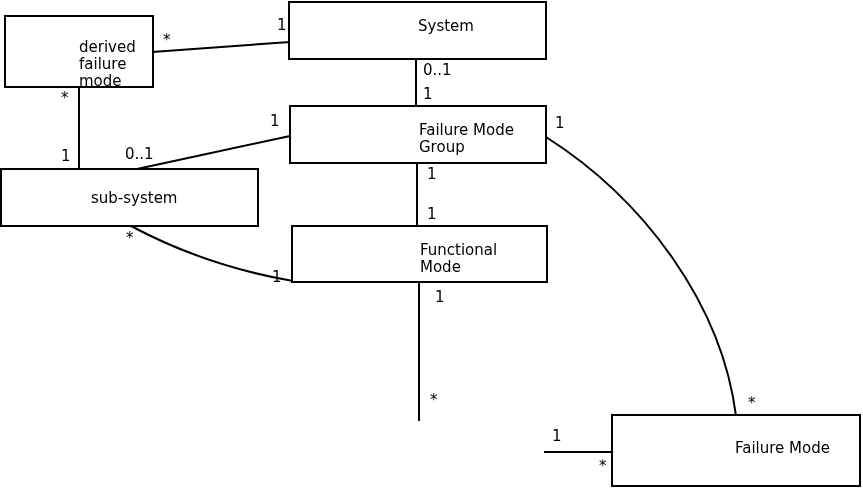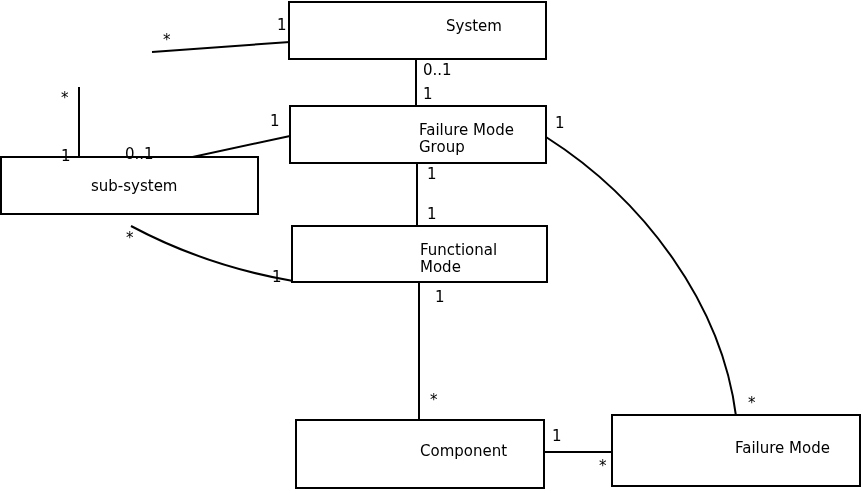--- a/index.html
+++ b/index.html
@@ -57,42 +57,44 @@
     <path d="M416,58 L416,107"></path>
     <path d="M137,169 L290,136"></path>
     <path d="M79,87 L79,170"></path>
     <path d="M131,226 Q206,266 293,281"></path>
     <path d="M417,163 L417,227"></path>
     <path d="M419,282 L419,421"></path>
     <path d="M544,452 L612,452"></path>
     <path d="M546,137 C645,200 722,305 736,416"></path>
   </svg>
 
+  <div class="node" style="left:4px; top:15px; width:150px; height:73px;">
+    <span class="node-label" style="left:73px; top:22px;">derived
+failure
+mode</span>
+  </div>
 
   <div class="node" style="left:288px; top:1px; width:259px; height:59px;">
-    <span class="node-label" style="left:128px; top:15px;margin-left:28px;">System</span>
+    <span class="node-label" style="left:128px; top:15px;">System</span>
   </div>
 
   <div class="node" style="left:289px; top:105px; width:258px; height:59px;">
     <span class="node-label" style="left:128px; top:15px;">Failure Mode
 Group</span>
   </div>
 
-  <div class="node" style="left:0px; top:156px; width:259px; height:59px;">
+  <div class="node" style="left:0px; top:168px; width:259px; height:59px;">
     <span class="node-label" style="left:89px; top:20px;">sub-system</span>
   </div>
 
   <div class="node" style="left:291px; top:225px; width:257px; height:58px;">
     <span class="node-label" style="left:127px; top:15px;">Functional
 Mode</span>
   </div>
 
-  <div class="node" style="left:295px; top:419px; width:250px; height:70px;">
-    <span class="node-label" style="left:123px; top:22px;">Component</span>
-  </div>
 
   <div class="node" style="left:611px; top:414px; width:250px; height:73px;">
     <span class="node-label" style="left:122px; top:24px;">Failure Mode</span>
   </div>
 
   <span class="mult" style="left:163px; top:32px;">*</span>
   <span class="mult" style="left:277px; top:17px;">1</span>
 
   <span class="mult" style="left:423px; top:62px;">0..1</span>
   <span class="mult" style="left:423px; top:86px;">1</span>

